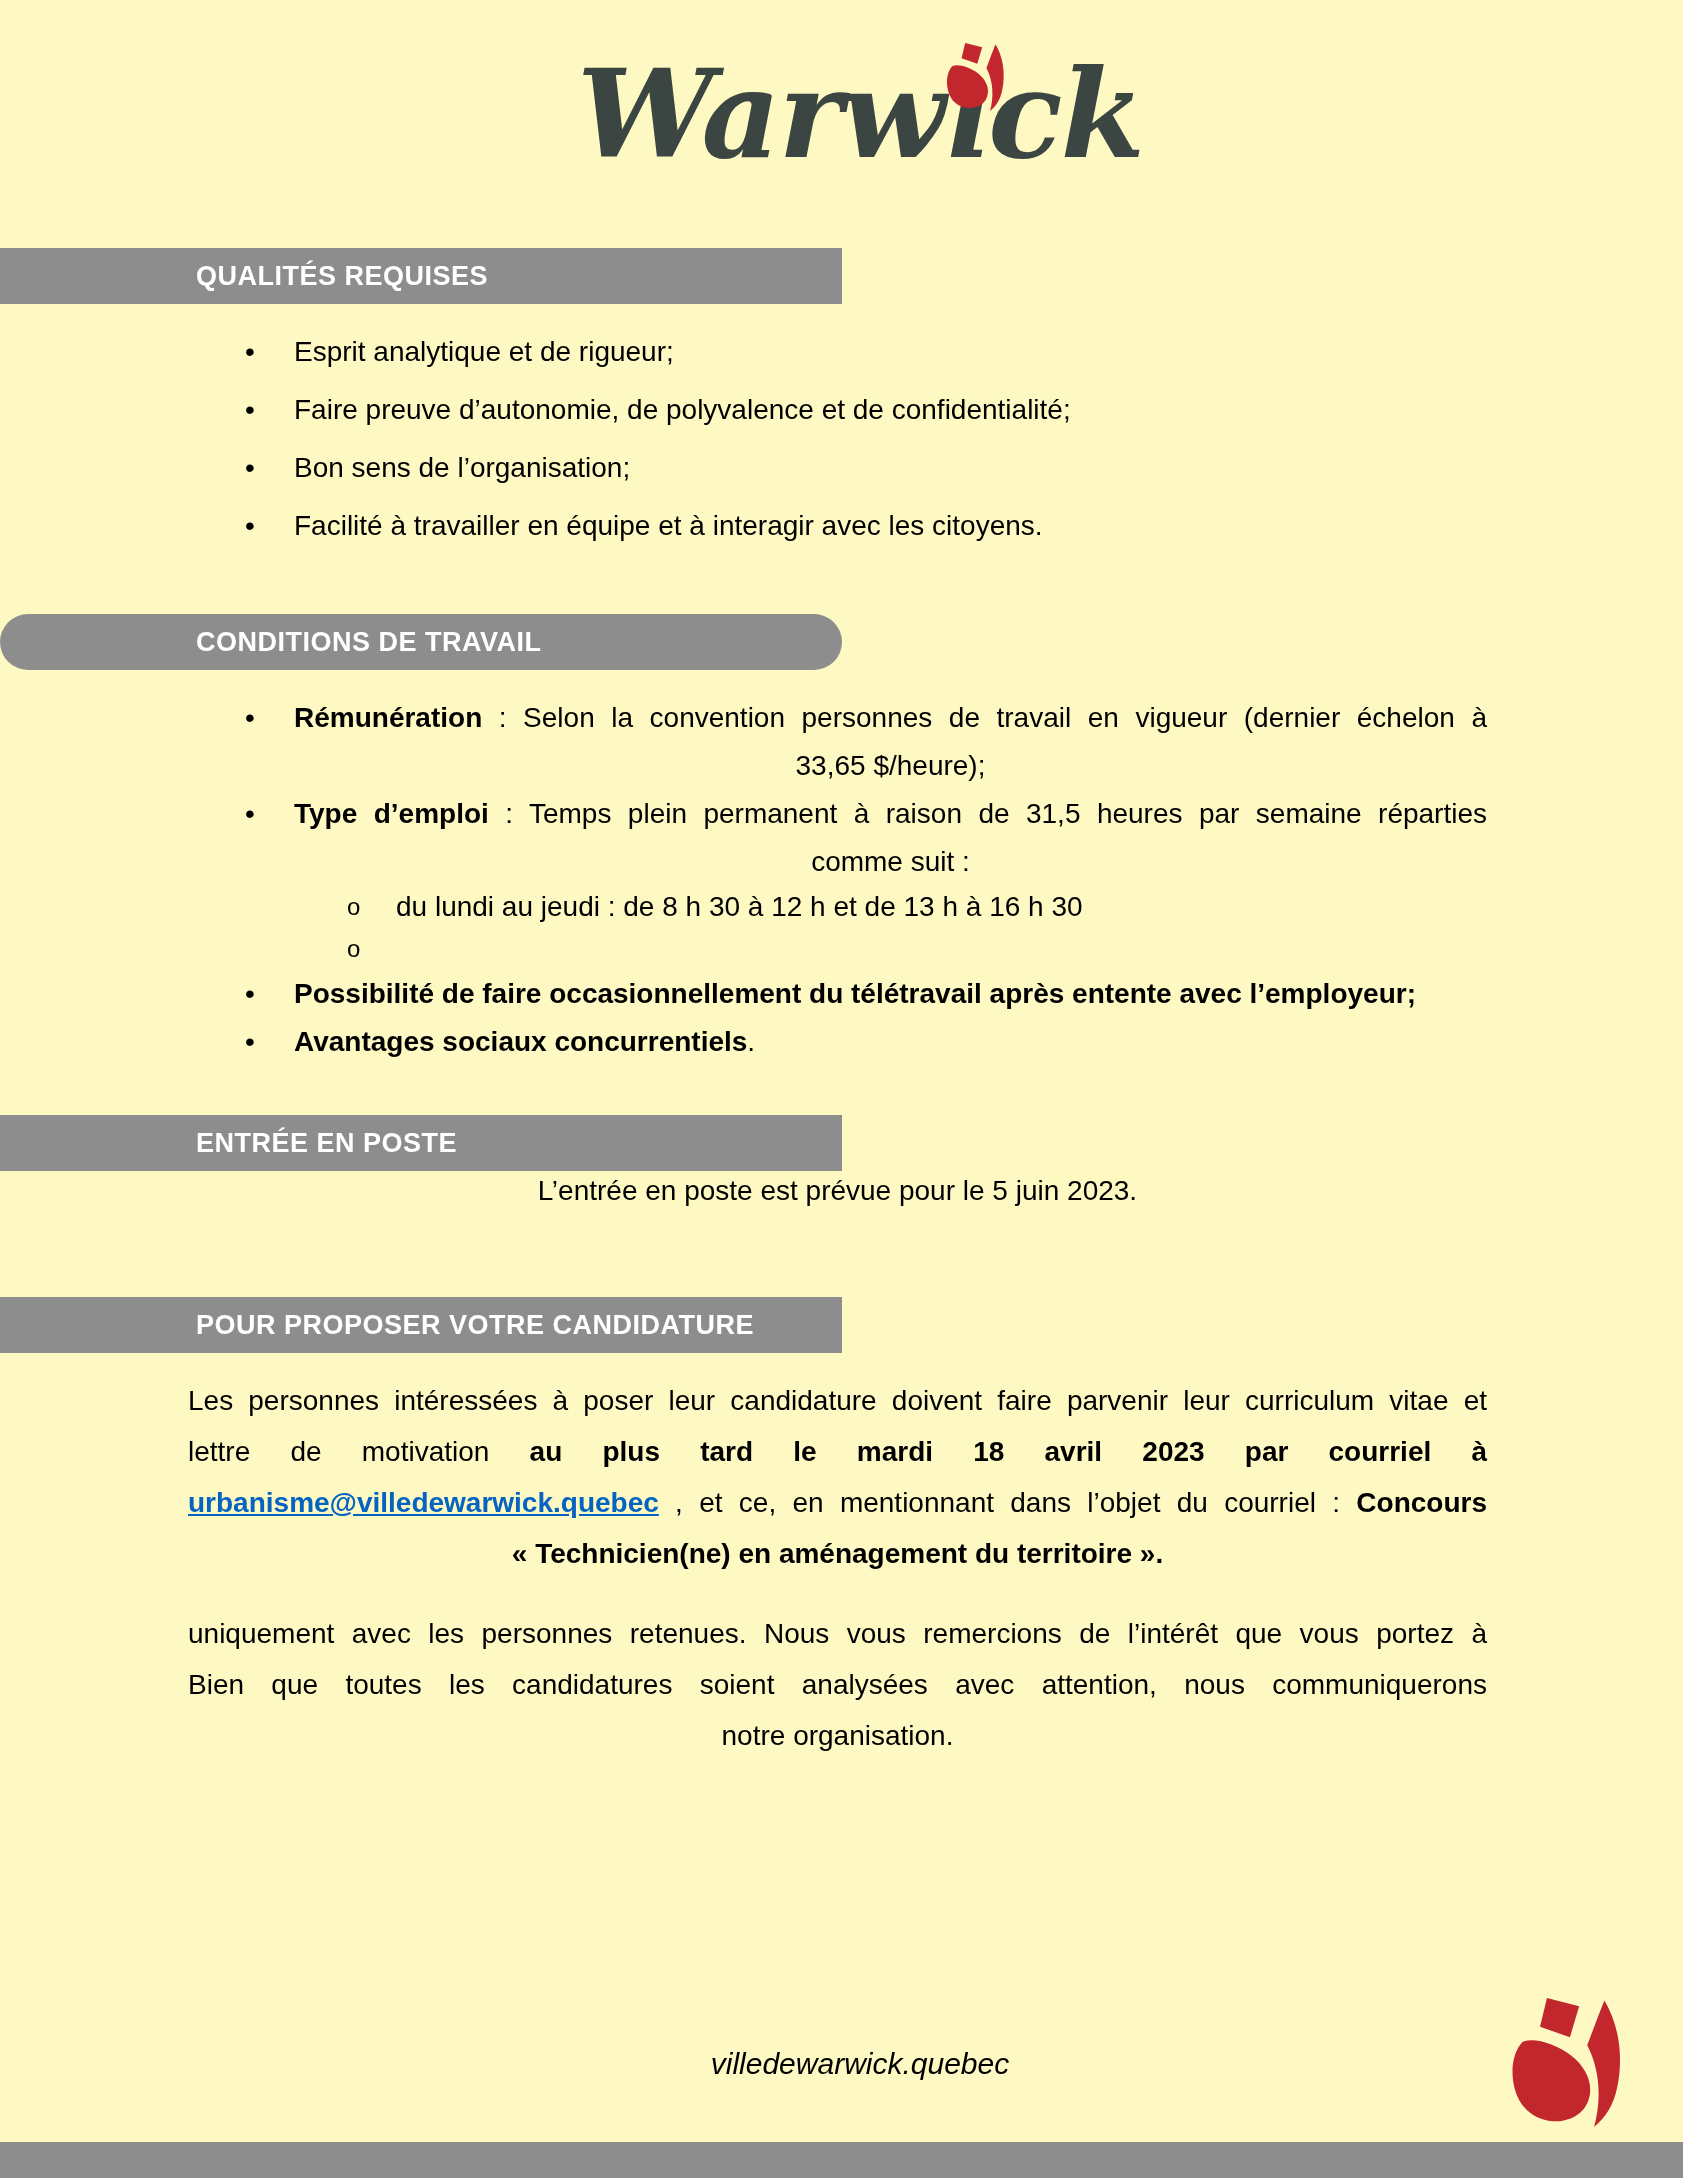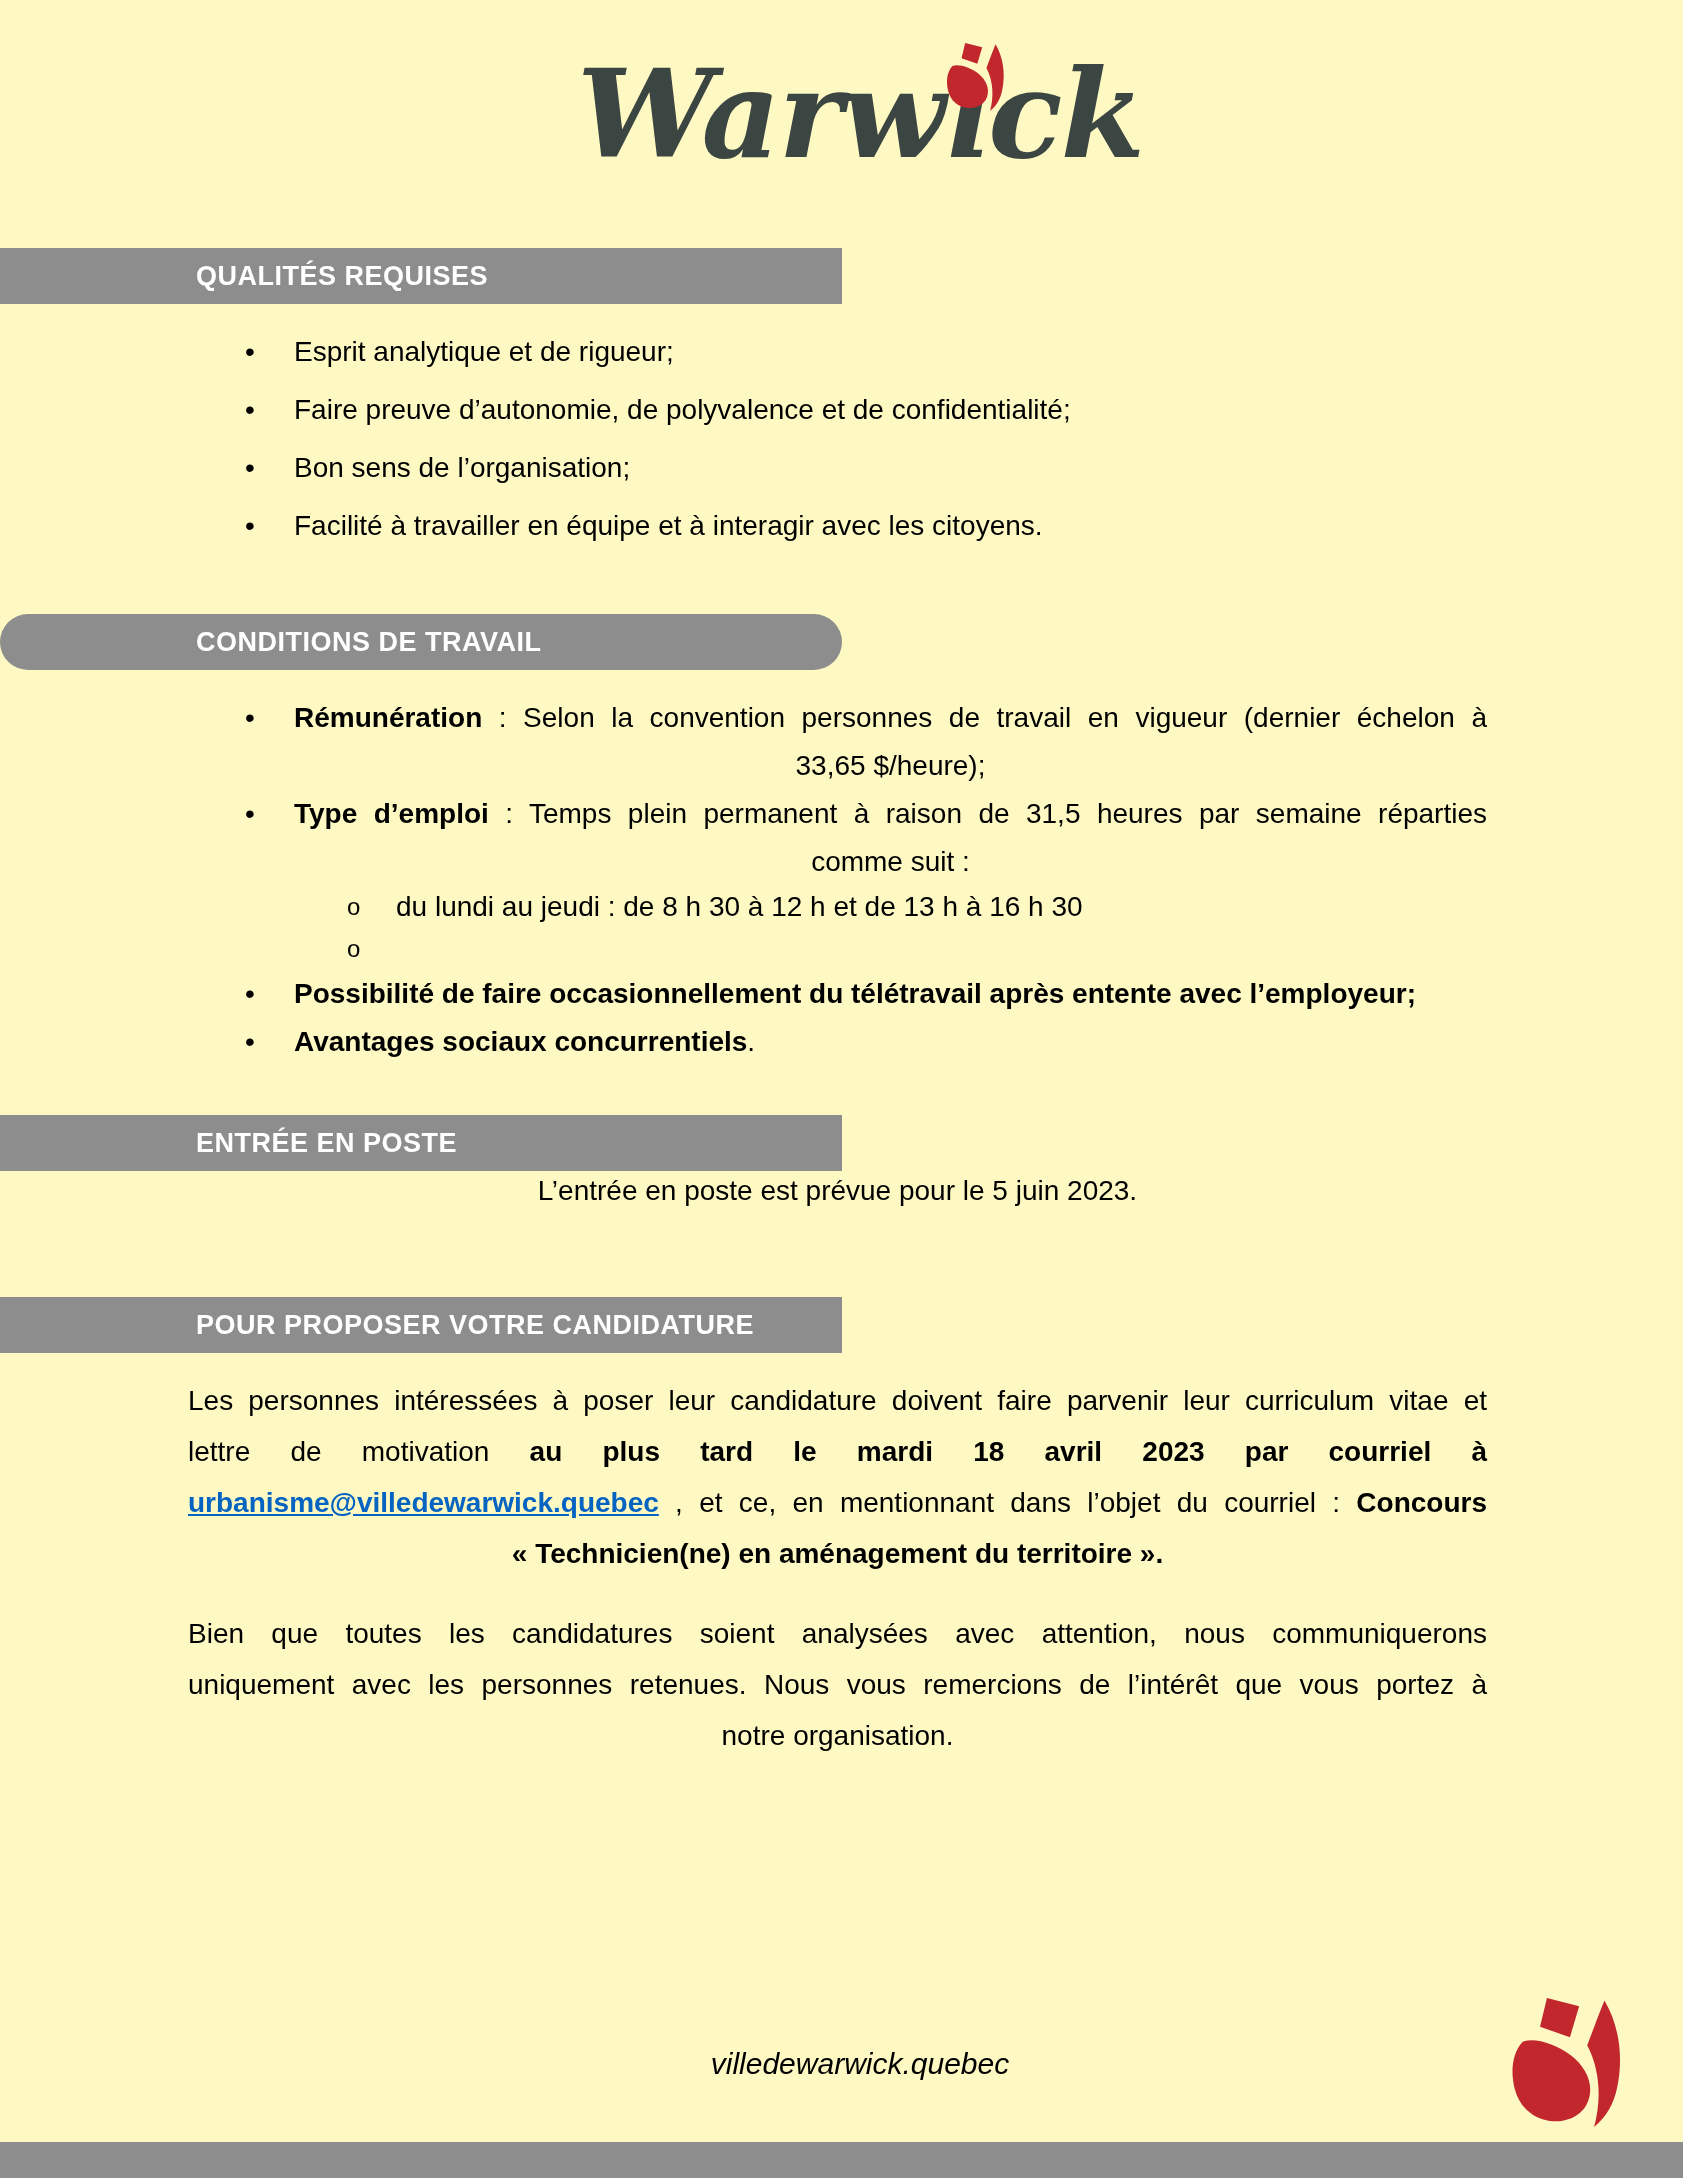--- a/index.html
+++ b/index.html
@@ -146,22 +146,22 @@
     <div class="jline">Les personnes intéressées à poser leur candidature doivent faire parvenir leur curriculum vitae et</div>
     <div class="jline">
       <span>lettre de motivation</span>
       <b>au plus tard le mardi 18 avril 2023 par courriel à</b>
     </div>
     <div class="jline"><a class="email">urbanisme@villedewarwick.quebec</a><span> , et ce, en mentionnant dans l’objet du courriel : </span><b>Concours</b></div>
     <div class="line"><b>« Technicien(ne) en aménagement du territoire ».</b></div>
   </div>
 
   <div class="para p2">
+    <div class="jline">uniquement avec les personnes retenues. Nous vous remercions de l’intérêt que vous portez à</div>
     <div class="jline">Bien que toutes les candidatures soient analysées avec attention, nous communiquerons</div>
-    <div class="jline">uniquement avec les personnes retenues. Nous vous remercions de l’intérêt que vous portez à</div>
     <div class="line">notre organisation.</div>
   </div>
 
   <div class="footer-site">villedewarwick.quebec</div>
   <svg class="tulip tulip-footer" viewBox="0 0 100 112" xmlns="http://www.w3.org/2000/svg">
     <path fill="#c1272d" d="M33,0 L61,7 L53,34 L27,25 Z"></path>
     <path fill="#c1272d" d="M12,38 C3,47 1,64 5,79 C9,95 22,106 38,107 C52,108 65,101 69,89 C74,75 67,60 54,50 C41,40 22,34 12,38 Z"></path>
     <path fill="#c1272d" d="M83,2 C95,22 100,50 94,78 C91,93 84,104 74,112 C80,90 80,64 68,41 C73,28 78,14 83,2 Z"></path>
   </svg>
   <div class="footer-bar"></div>

